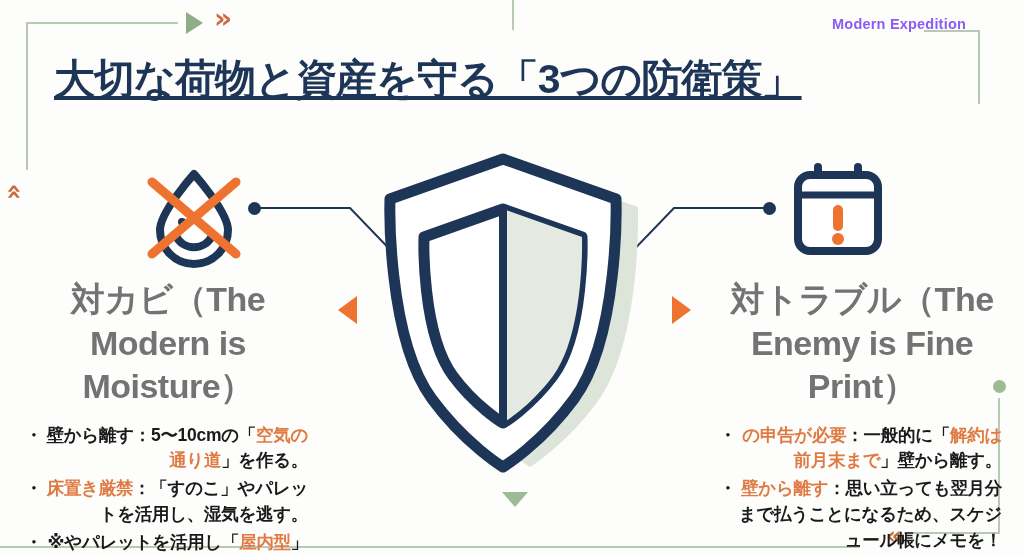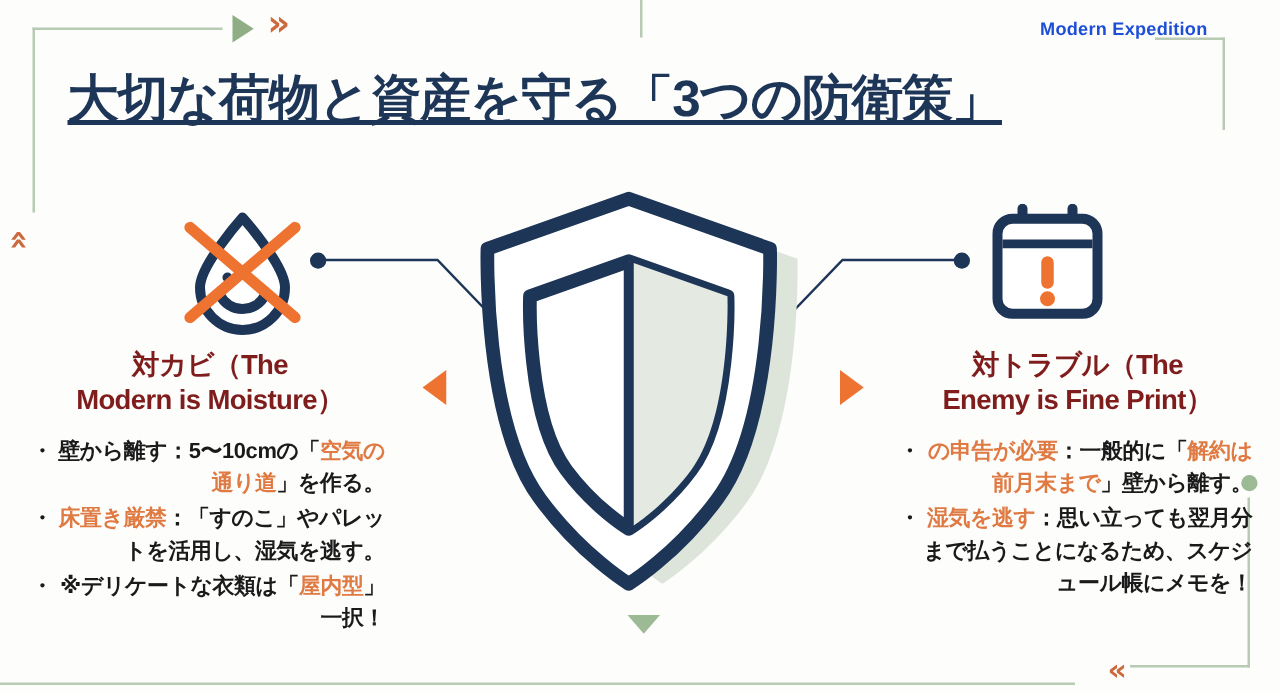--- a/index.html
+++ b/index.html
@@ -64,21 +64,21 @@
     border-radius: 50%;
     background: #9cba93;
   }
 
   
   .brand {
     position: absolute;
     top: 16px; right: 58px;
     font-size: 14.5px;
     font-weight: 700;
-    color: #1d4ed8;
+    color: #8b5cf6;
     letter-spacing: .2px;
     white-space: nowrap;
   }
   .title {
     position: absolute;
     left: 54px;
     top: 52px;
     width: 920px;
     font-size: 41px;
     font-weight: 700;
@@ -110,23 +110,23 @@
   
   .col {
     position: absolute;
     width: 300px;
     top: 278px;
   }
   .col.left  { left: 18px;  text-align: center; }
   .col.right { right: 12px; text-align: center; }
 
   .col-head {
-    font-size: 22px;
-    font-weight: 700;
-    color: #7f1d1d;
+    font-size: 34px;
+    font-weight: 700;
+    color: #737373;
     line-height: 1.28;
     letter-spacing: -.5px;
   }
   .bullets {
     margin-top: 14px;
     text-align: right;
     padding: 0 10px;
   }
   .bullet {
     position: relative;
@@ -235,28 +235,28 @@
   <div class="tri tri-right-orange" style="left:672px; top:296px;"></div>
 
   <div class="col left">
     <div class="col-head">
       <span>対カビ（The</span><br>
       <span>Modern is Moisture）</span>
     </div>
     <div class="bullets">
       <div class="bullet"><span>壁から離す：5〜10cmの「</span><span class="hl">空気の通り道</span><span>」を作る。</span></div>
       <div class="bullet"><span></span><span class="hl">床置き厳禁</span><span>：「すのこ」やパレットを活用し、湿気を逃す。</span></div>
-      <div class="bullet"><span>※デリケートな衣類は「</span><span class="hl">屋内型</span><span>」一択！</span></div>
+      <div class="bullet"><span>※やパレットを活用し「</span><span class="hl">屋内型</span><span>」一択！</span></div>
     </div>
   </div>
 
   <div class="col right">
     <div class="col-head">
       <span>対トラブル（The</span><br>
       <span>Enemy is Fine Print）</span>
     </div>
     <div class="bullets">
       <div class="bullet"><span class="hl">の申告が必要</span><span>：一般的に「</span><span class="hl">解約は前月末まで</span><span>」壁から離す。</span></div>
-      <div class="bullet"><span class="hl">湿気を逃す</span><span>：思い立っても翌月分まで払うことになるため、スケジュール帳にメモを！</span></div>
+      <div class="bullet"><span class="hl">壁から離す</span><span>：思い立っても翌月分まで払うことになるため、スケジュール帳にメモを！</span></div>
     </div>
   </div>
 
 </div>
 
 </body></html>

